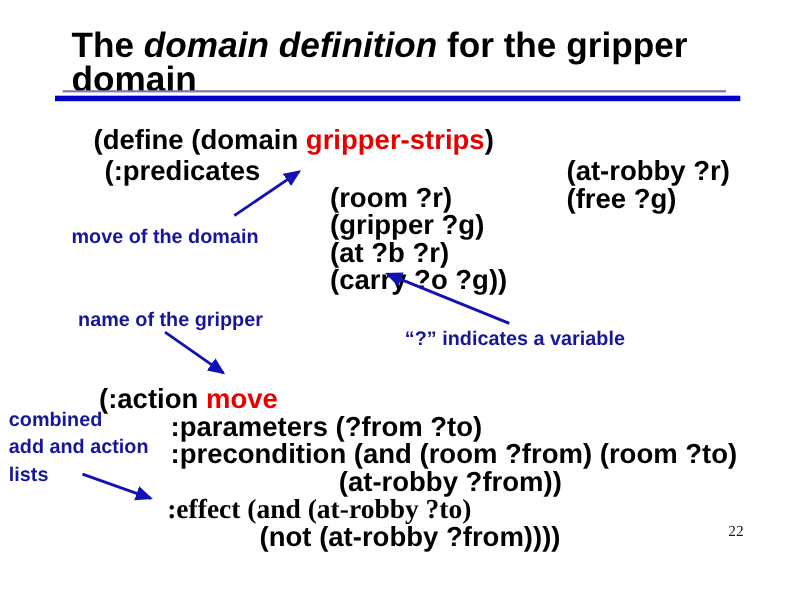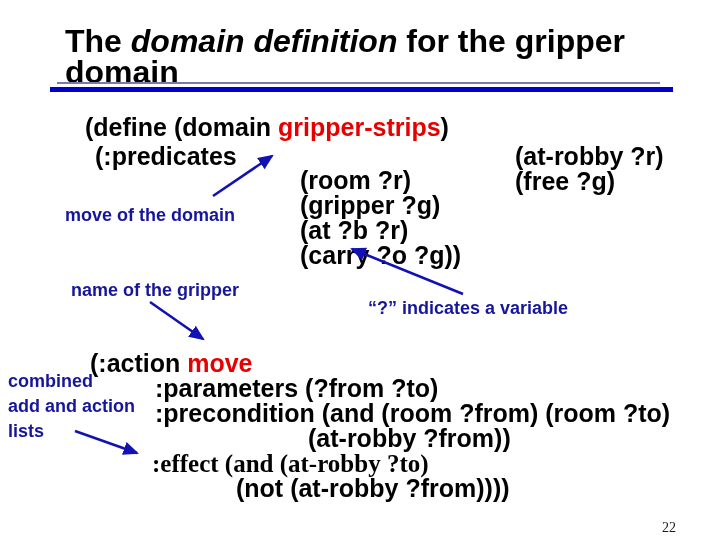--- a/index.html
+++ b/index.html
@@ -60,21 +60,21 @@
 </div>
 
 <div class="abs code" style="left:90px;top:351px;"><span>(:action </span><span class="red">move</span></div>
 
 <div class="abs code" style="left:155px;top:376px;">:parameters (?from ?to)</div>
 <div class="abs code" style="left:155px;top:401px;">:precondition (and (room ?from) (room ?to)</div>
 <div class="abs code" style="left:308px;top:426px;">(at-robby ?from))</div>
 <div class="abs code" style="left:152px;top:451px;font-family:Liberation Serif, serif;">:effect (and (at-robby ?to)</div>
 <div class="abs code" style="left:236px;top:476px;">(not (at-robby ?from))))</div>
 
-<div class="abs page" style="left:662px;top:520px;">22</div>
+<div class="abs page" style="left:662px;top:476px;">22</div>
 
 <svg class="overlay" width="720" height="540" viewBox="0 0 720 540">
   <defs>
     <marker id="ah" markerWidth="7" markerHeight="6" refX="5.2" refY="2.6" orient="auto">
       <path d="M0,0 L6,2.6 L0,5.2 Z"></path>
     </marker>
   </defs>
   <line x1="213" y1="196" x2="272" y2="156" marker-end="url(#ah)"></line>
   <line x1="150" y1="302" x2="203" y2="339" marker-end="url(#ah)"></line>
   <line x1="463" y1="294" x2="352" y2="249" marker-end="url(#ah)"></line>

